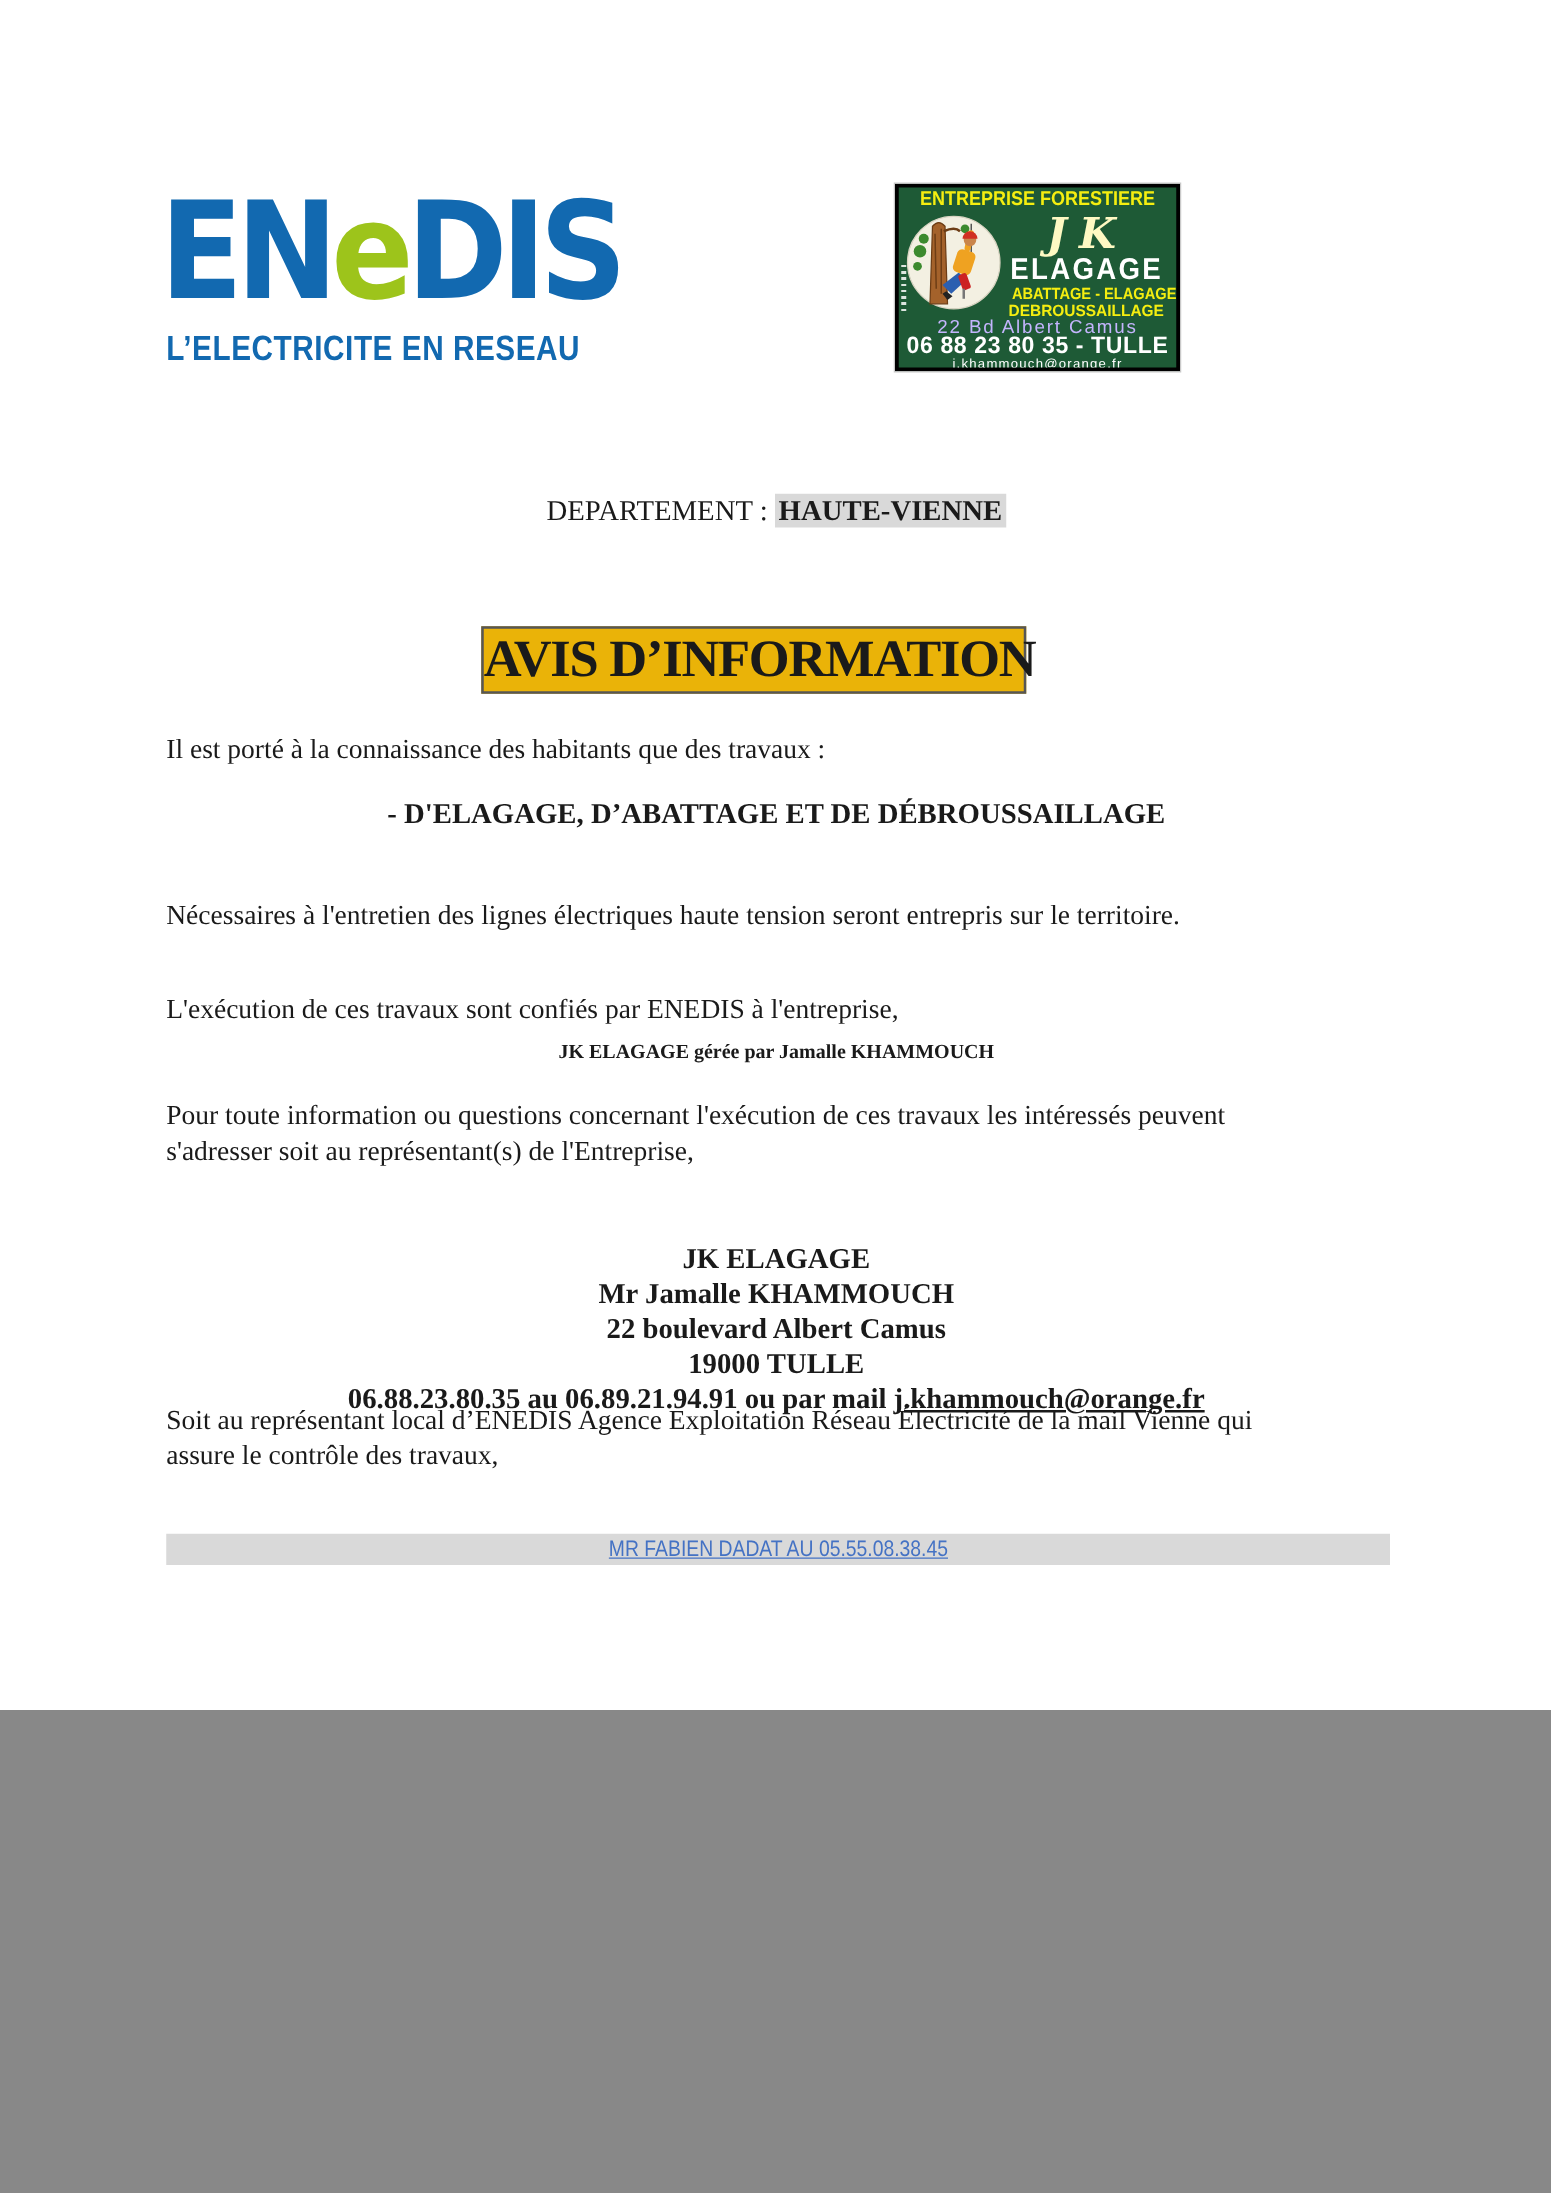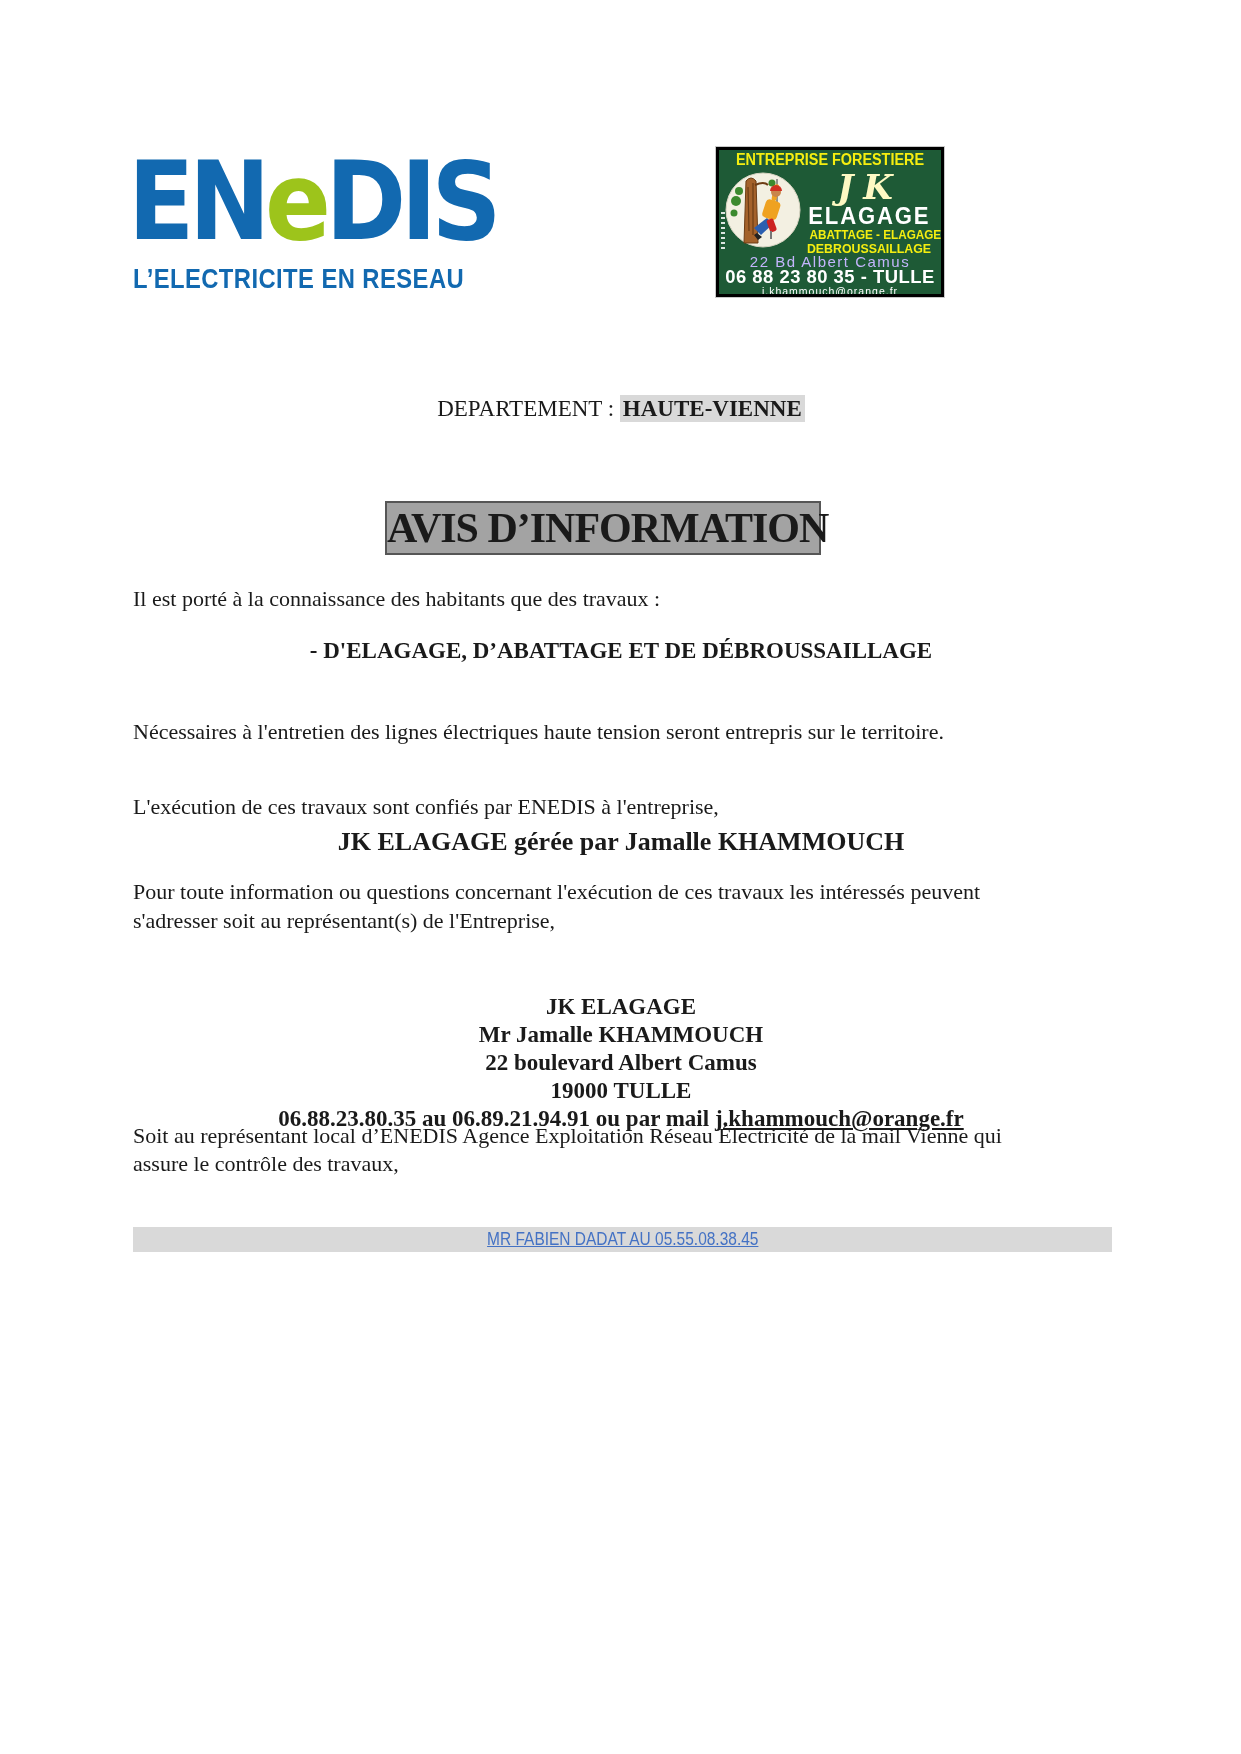--- a/index.html
+++ b/index.html
@@ -1,17 +1,17 @@
 <!DOCTYPE html>
 <html style="--enedis-blue: #1269b0; --enedis-green: #9dc41b; --badge-green: #1e5a36; --badge-yellow: #f5ee10; --hl-gray: #d9d9d9; --link-blue: #4472c4;"><head>
 <meta charset="utf-8">
 <style>
   html,body{margin:0;padding:0;background:#888;}
   .page{
-    position:relative;width:1241px;height:1754px;background:#ffffff;
+    position:relative;width:1241px;height:1368px;background:#ffffff;
     margin:0 auto;overflow:hidden;
     font-family:"Liberation Serif", serif;color:#1a1a1a;
   }
   
   .enedis-wordmark{
     position:absolute;left:128px;top:148px;
     font-family:"DejaVu Sans", sans-serif;font-weight:800;
     font-size:108px;line-height:1;letter-spacing:-6px;
     transform:scaleX(0.9);transform-origin:left top;white-space:nowrap;
   }
@@ -77,32 +77,32 @@
     opacity:.85;
   }
   
   .dept-line{
     position:absolute;left:133px;top:396px;width:976px;text-align:center;
     font-size:23px;
   }
   .dept-line .hl{font-weight:bold;background:var(--hl-gray,#d3d3d3);padding:1px 3px;}
   .avis-box{
     position:absolute;left:385px;top:501px;width:436px;height:54px;
-    border:2px solid #565656;box-sizing:border-box;background:#a3a3a3;
+    border:2px solid #565656;box-sizing:border-box;background:#eab308;
     text-align:center;font-weight:bold;font-size:42px;line-height:50px;
     letter-spacing:-1px;white-space:nowrap;
   }
   .para{position:absolute;left:133px;width:976px;font-size:22px;line-height:29px;}
   .center{text-align:center;}
   .bold{font-weight:bold;}
   .p-intro{top:584px;}
   .works-line{top:636px;font-size:23px;}
   .p-necessity{top:717px;}
   .p-execution{top:792px;}
-  .company-line{top:827px;font-size:26px;}
+  .company-line{top:827px;font-size:16px;}
   .p-info{top:877px;}
   .contact-block{top:953px;font-size:23px;line-height:28px;margin-top:40px;}
   .contact-block .u{text-decoration:underline;}
   .p-enedis{top:1122px;line-height:28px;}
   
   .footer-bar{
     position:absolute;left:133px;top:1227px;width:979px;height:25px;
     background:var(--hl-gray,#d9d9d9);text-align:center;line-height:25px;
   }
   .footer-bar .link{

